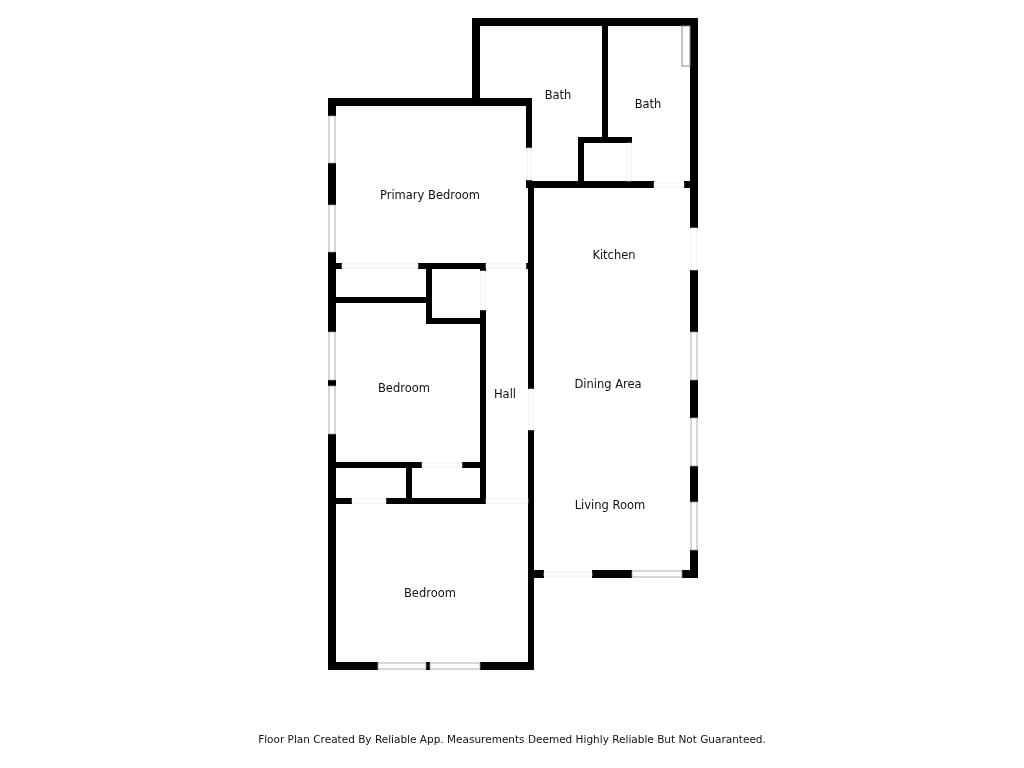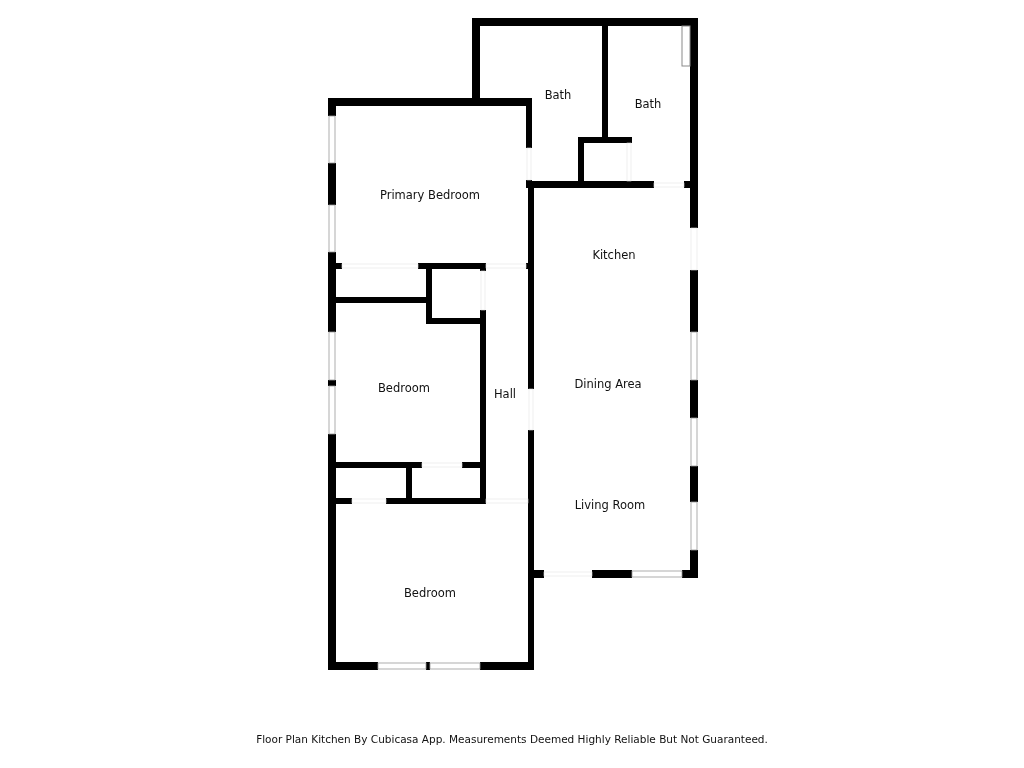--- a/index.html
+++ b/index.html
@@ -127,13 +127,13 @@
     <text class="room-label" x="430" y="195">Primary Bedroom</text>
     <text class="room-label" x="614" y="255">Kitchen</text>
     <text class="room-label" x="404" y="388">Bedroom</text>
     <text class="room-label" x="505" y="394">Hall</text>
     <text class="room-label" x="608" y="384">Dining Area</text>
     <text class="room-label" x="610" y="505">Living Room</text>
     <text class="room-label" x="430" y="593">Bedroom</text>
   </g>
 </svg>
 
-<div class="footer">Floor Plan Kitchen By Cubicasa App. Measurements Deemed Highly Reliable But Not Guaranteed.</div>
+<div class="footer">Floor Plan Created By Reliable App. Measurements Deemed Highly Reliable But Not Guaranteed.</div>
 
 </body></html>

